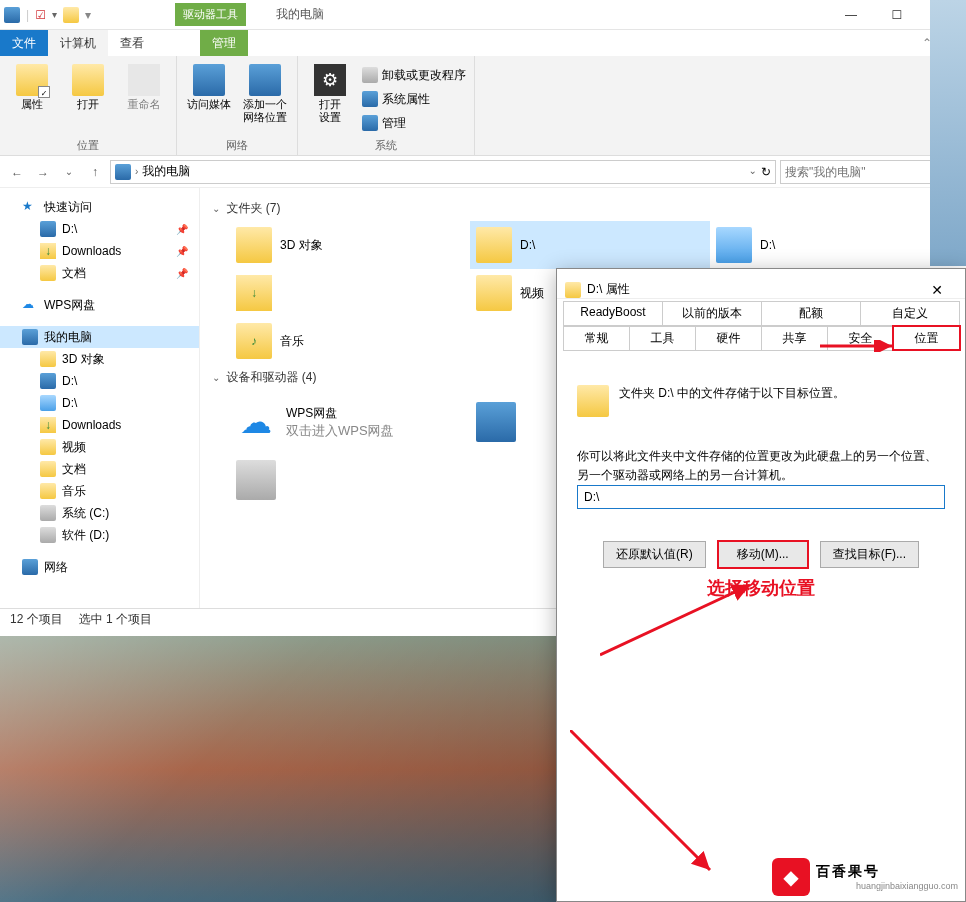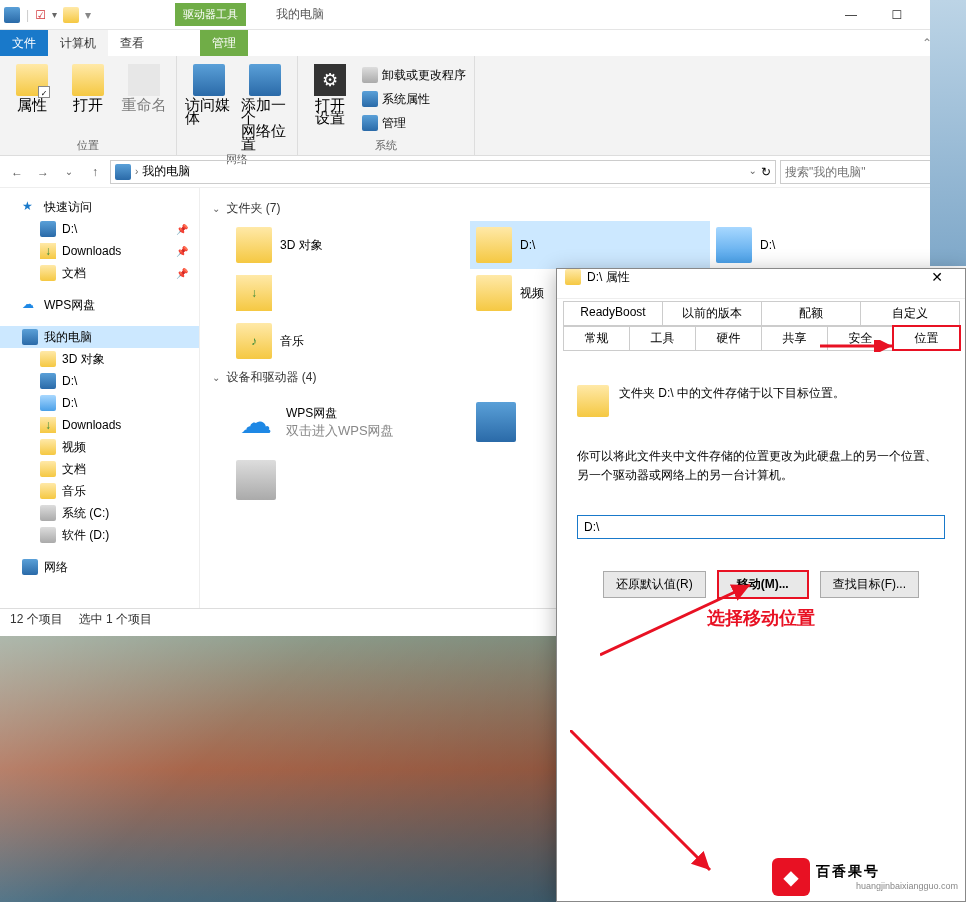--- a/index.html
+++ b/index.html
@@ -21,21 +21,21 @@
 .ribbon-tabs .tab.active { background: #f3f3f3; }
 .ribbon-tabs .tab.context { background: #70ad47; color: #fff; margin-left: 44px; }
 .ribbon-tabs .help { margin-left: auto; display: flex; align-items: center; gap: 8px; padding: 0 10px; color: #1979ca; }
 
 
 .ribbon { height: 100px; background: #f3f3f3; border-bottom: 1px solid #ddd; display: flex; }
 .ribbon .group { border-right: 1px solid #ddd; display: flex; flex-direction: column; padding: 4px 8px 2px; }
 .ribbon .group .row { display: flex; gap: 8px; flex: 1; }
 .ribbon .group .bigbtn { display: flex; flex-direction: column; align-items: center; justify-content: flex-start; width: 48px; padding-top: 4px; }
 .ribbon .group .bigbtn .ic { width: 32px; height: 32px; margin-bottom: 2px; }
-.ribbon .group .bigbtn span { font-size: 15px; line-height: 13px; }
+.ribbon .group .bigbtn span { font-size: 11px; text-align: center; line-height: 13px; }
 .ribbon .group .smallbtn { display: flex; align-items: center; gap: 4px; height: 22px; font-size: 11px; }
 .ribbon .group .smallbtn .sic { width: 16px; height: 16px; }
 .ribbon .group .glabel { text-align: center; font-size: 11px; color: #666; padding-top: 2px; }
 
 
 .addrbar { height: 32px; display: flex; align-items: center; padding: 0 6px; gap: 4px; border-bottom: 1px solid #eee; }
 .addrbar .navbtn { width: 22px; height: 22px; display: flex; align-items: center; justify-content: center; color: #555; }
 .addrbar .addrbox { flex: 1; height: 24px; border: 1px solid #ccc; display: flex; align-items: center; padding: 0 4px; gap: 4px; }
 .addrbar .addrbox .crumb { display: flex; align-items: center; gap: 4px; }
 .addrbar .searchbox { width: 180px; height: 24px; border: 1px solid #ccc; display: flex; align-items: center; padding: 0 4px; }
@@ -64,35 +64,35 @@
 .content .driveitem .bar .fill { height: 100%; background: #d13438; }
 
 .statusbar { height: 22px; border-top: 1px solid #ddd; display: flex; align-items: center; padding: 0 10px; gap: 16px; font-size: 11px; color: #333; background:#fff;}
 
 
 .wallpaper { position: absolute; left: 0; top: 636px; width: 556px; height: 266px; background: linear-gradient(to bottom, #8b9a89 0%, #a8654a 50%, #4a6e82 100%); }
 .wallpaper::after{content:"";position:absolute;inset:0;background:linear-gradient(135deg, rgba(255,255,255,0.3) 0%, transparent 40%, rgba(0,0,0,0.2) 100%);}
 
 
 .propdlg { position: absolute; left: 556px; top: 268px; width: 410px; height: 634px; background: #fff; border: 1px solid #888; box-shadow: 0 4px 20px rgba(0,0,0,0.3); }
-.propdlg .dlg-title { height: 30px; display: flex; align-items: flex-start; padding: 0 8px; gap: 6px; border-bottom: 1px solid #eee; background:#fff;}
+.propdlg .dlg-title { height: 30px; display: flex; align-items: flex-end; padding: 0 8px; gap: 6px; border-bottom: 1px solid #eee; background:#fff;}
 .propdlg .dlg-title .close { margin-left: auto; width: 40px; text-align: center; font-size: 14px; }
 .propdlg .tabrows { padding: 2px 6px 16px; }
 .propdlg .tabrow { display: flex; border-bottom: 1px solid #ccc;}
 .propdlg .tabrow .ptab { flex: 1; text-align: center; padding: 3px 0; border: 1px solid #ccc; border-bottom: none; background: #fff; margin-right: -1px; font-size: 12px; position: relative; }
 .propdlg .tabrow .ptab.active { background: #fff; z-index: 2;}
 .propdlg .tabrow .ptab.hl { outline: 2px solid #e81123; outline-offset: -1px; }
 .propdlg .tabbody { padding: 18px 20px; }
 .propdlg .desc { display: flex; gap: 10px; align-items: flex-start; margin-bottom: 30px; }
 .propdlg .desc .dic { width: 32px; height: 32px; flex-shrink: 0;}
-.propdlg .para { line-height: 1.6; margin-bottom: 30px; }
+.propdlg .para { line-height: 1.6; }
 .propdlg .pathbox { width: 100%; border: 1px solid #1979ca; padding: 4px 6px; margin-bottom: 20px; font-size: 12px; }
 .propdlg .btnrow { display: flex; gap: 12px; justify-content: center; margin-top: 12px; }
 .propdlg .pbtn { padding: 4px 12px; border: 1px solid #aaa; background: #e8e8e8; font-size: 12px; min-width: 90px; text-align: center; }
-.propdlg .pbtn.hl { outline: 2px solid #e81123; outline-offset: -1px; font-weight: bold; }
+.propdlg .pbtn.hl { outline: 2px solid #e81123; outline-offset: -1px; }
 .propdlg .annot { color: #e81123; font-size: 18px; font-weight: bold; text-align: center; margin-top: 8px; }
 .propdlg .dlg-footer { position: absolute; bottom: 8px; left: 0; right: 0; display: flex; justify-content: flex-end; gap: 8px; padding: 0 16px; }
 .propdlg .dlg-footer .pbtn.ok { outline: 2px solid #e81123; background: #e1e1e1; border: 1px solid #1979ca;}
 
 
 .arrow { position: absolute; pointer-events: none; }
 
 
 .watermark { position: absolute; right: 4px; bottom: 4px; display: flex; align-items: center; gap: 6px; background:#fff; padding:2px 4px;}
 .watermark .logo { width: 38px; height: 38px; background: #e81123; border-radius: 6px; display:flex;align-items:center;justify-content:center;color:#fff;font-size:20px;}

